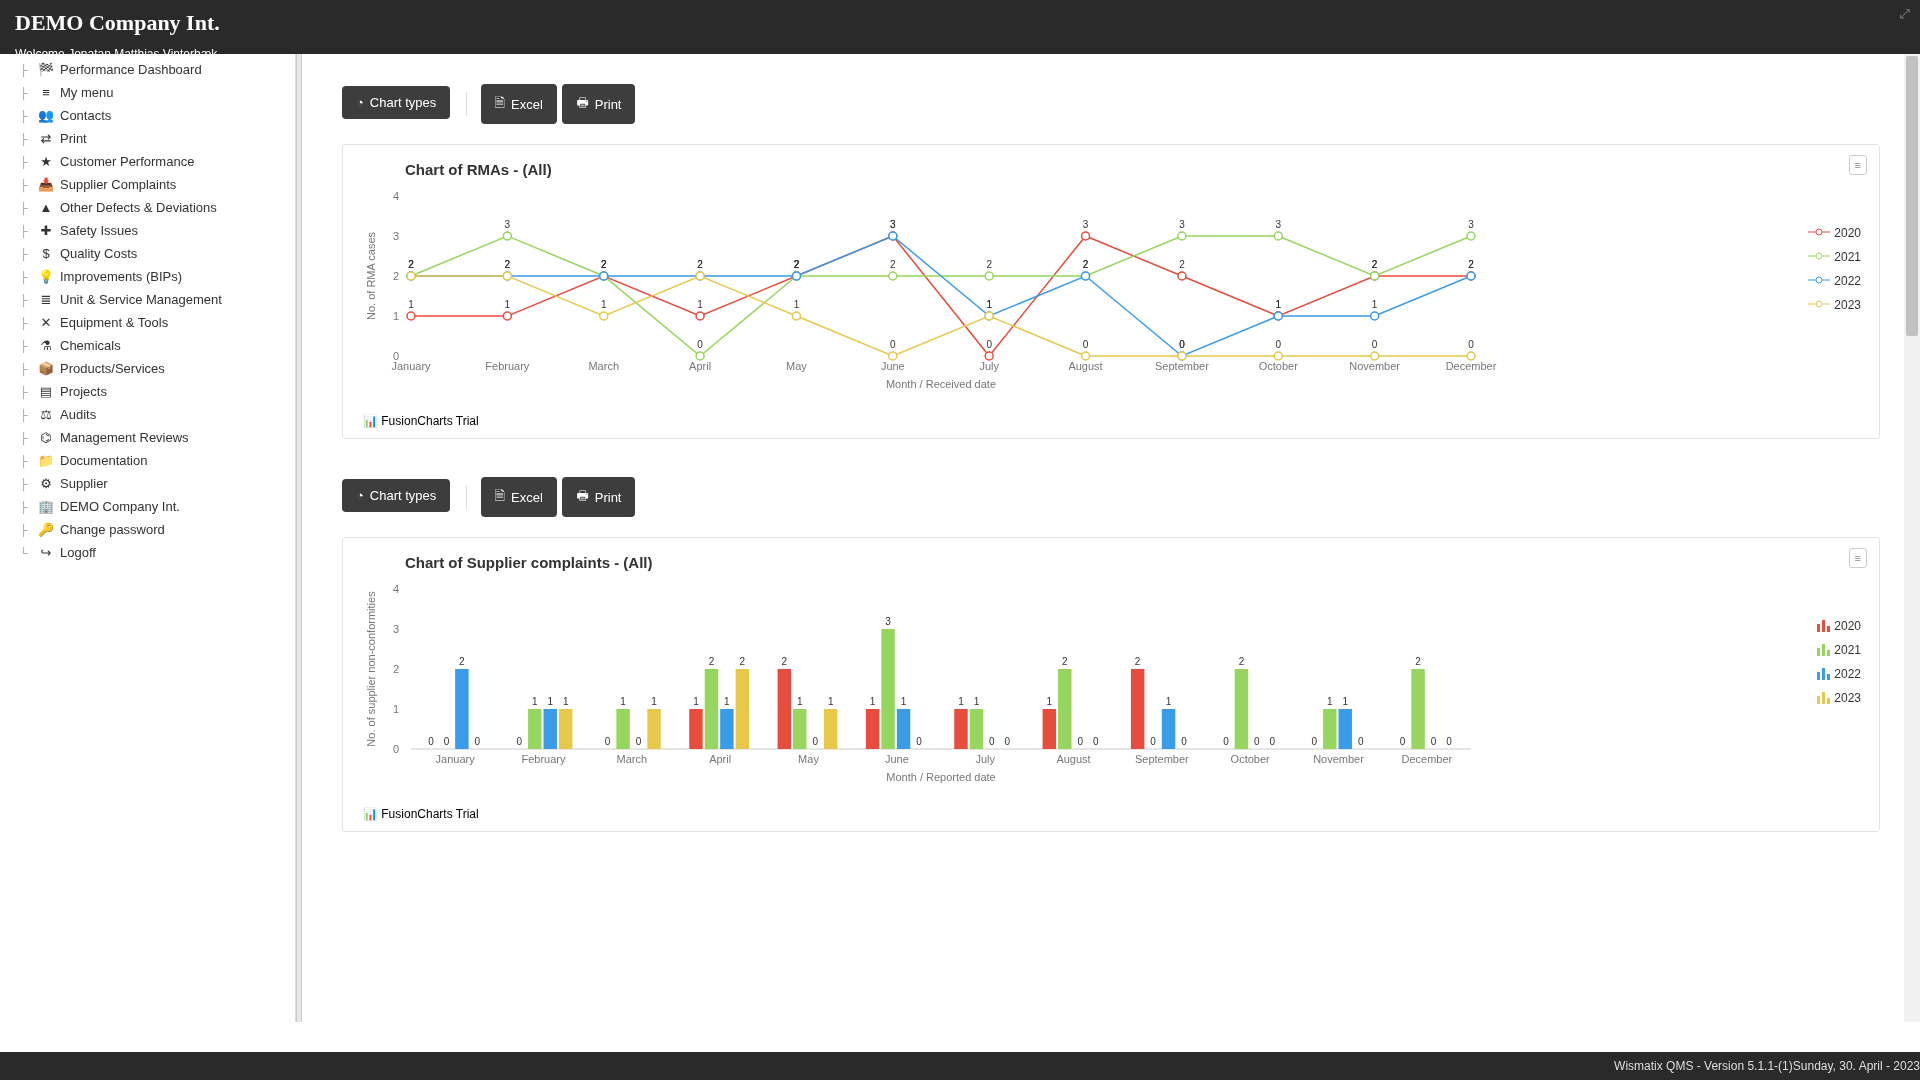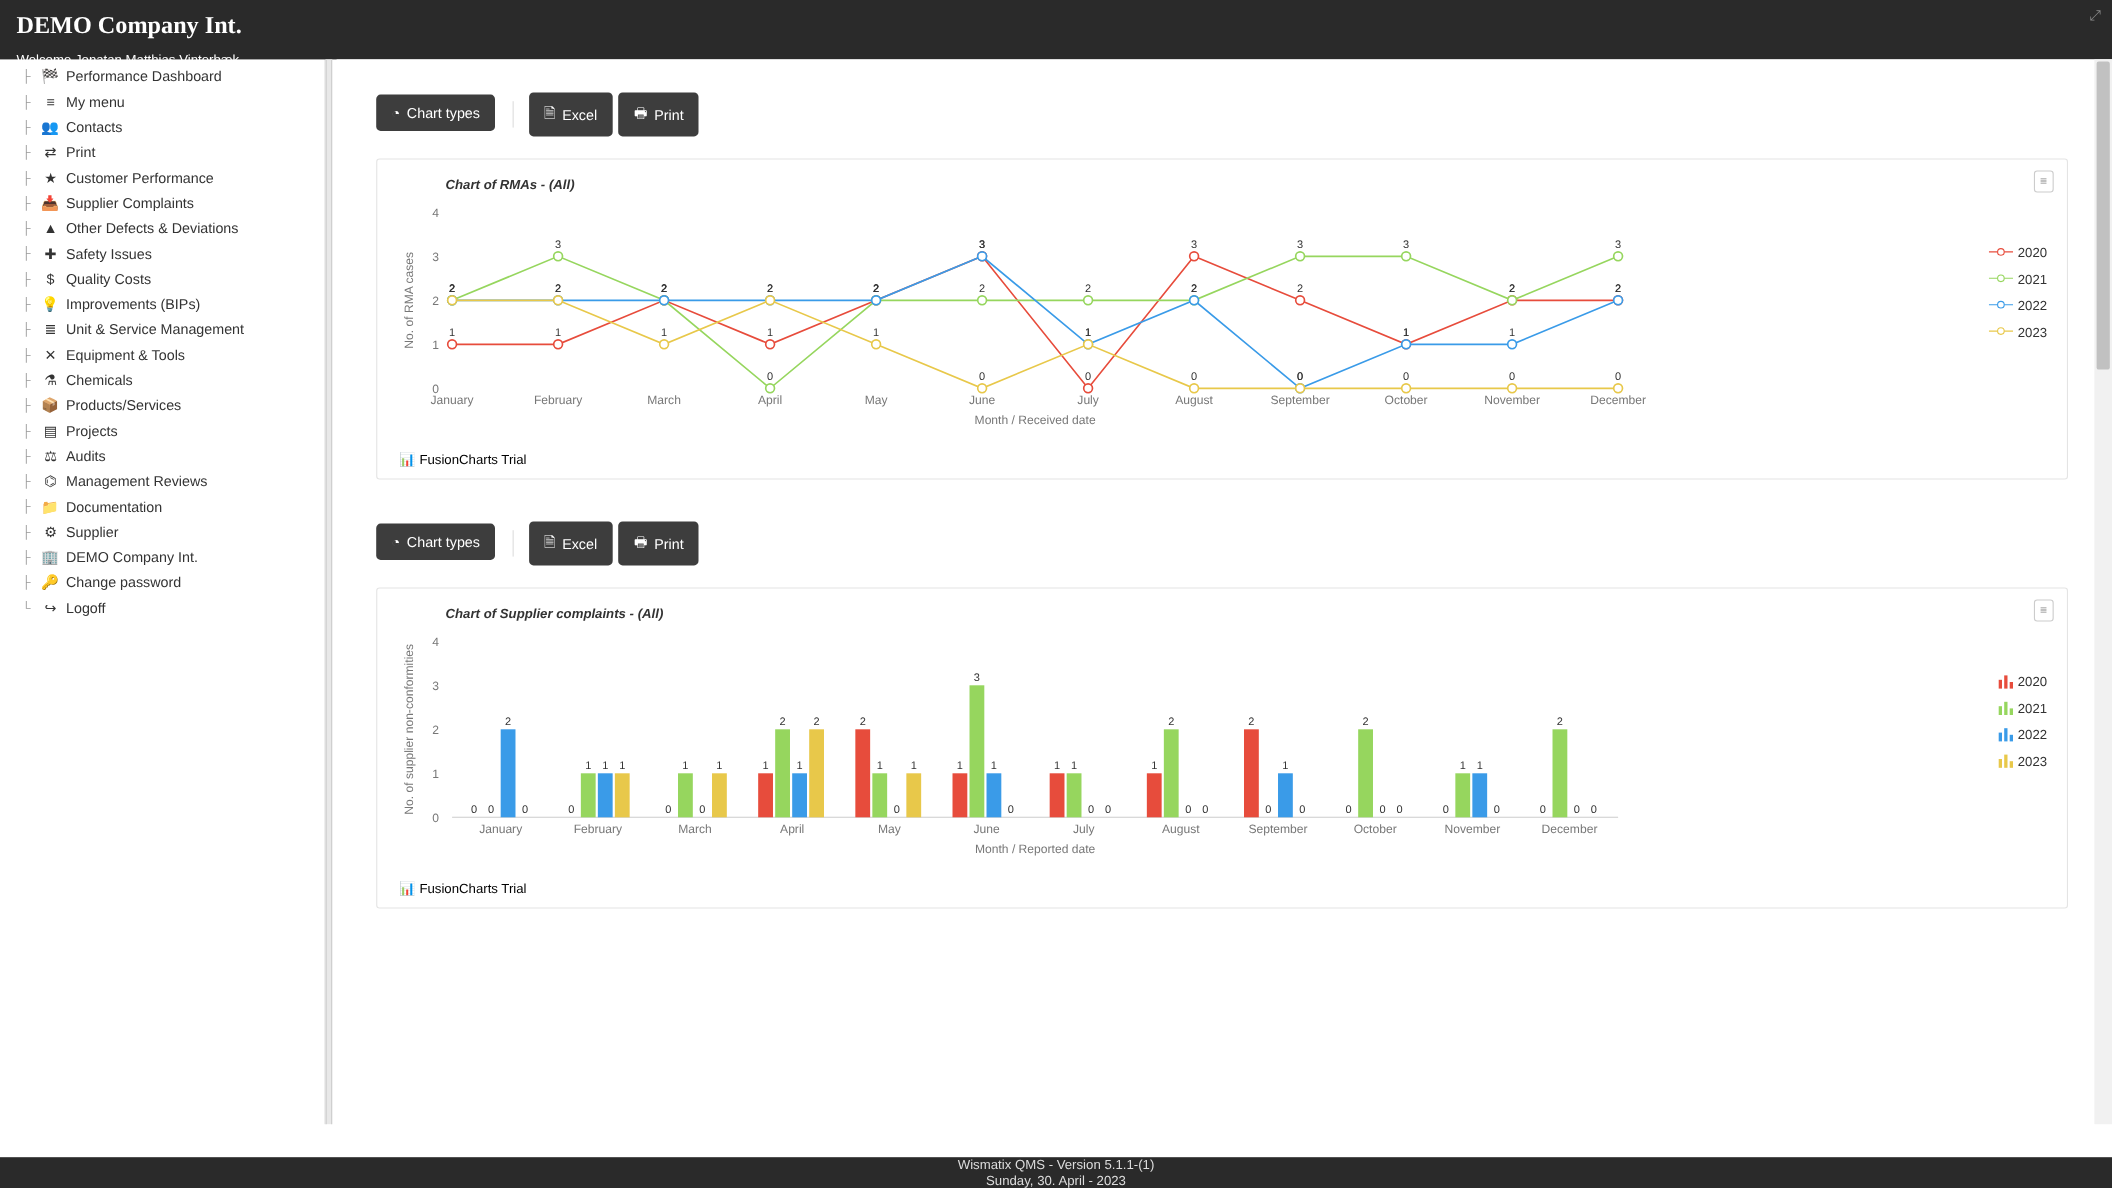--- a/index.html
+++ b/index.html
@@ -18,33 +18,33 @@
 
 .main { margin-left: 306px; height: 968px; overflow-y: auto; padding: 30px 40px 20px 36px; position: relative; background: #fff; }
 .main-scrollbar { position:absolute; right:0; top:54px; width:16px; height:968px; background:#f1f1f1; }
 .main-scrollbar-thumb { background:#c1c1c1; width:12px; margin:2px; height:280px; border-radius:2px; }
 
 .toolbar { margin-bottom: 20px; }
 .btn { background: #3d3d3d; color: #fff; border: none; padding: 9px 14px; border-radius: 4px; font-size: 13px; cursor: pointer; display: inline-flex; align-items: center; gap: 6px; margin-right: 2px; }
 .toolbar-sep { display: inline-block; width: 1px; height: 24px; background: #ddd; vertical-align: middle; margin: 0 10px; }
 
 .chart-box { border: 1px solid #e4e4e4; border-radius: 3px; padding: 16px 18px 10px 18px; margin-bottom: 38px; position: relative; }
-.chart-title { font-size: 12px; font-weight: bold; margin-bottom: 8px; margin-left: 44px; font-style: italic; }
+.chart-title { font-size: 15px; font-weight: bold; margin-bottom: 8px; margin-left: 44px; }
 .chart-menu { position: absolute; top: 10px; right: 12px; border: 1px solid #ccc; border-radius: 3px; padding: 3px 5px; color: #888; cursor: pointer; font-size: 11px; }
 .chart-area { position: relative; height: 220px; }
 .chart-svg { width: 1380px; height: 210px; }
 .legend { position: absolute; right: 0; top: 40px; font-size: 12px; }
 .legend-item { display: flex; align-items: center; gap: 4px; margin-bottom: 10px; }
 .legend-swatch-line { width: 22px; position: relative; }
 .legend-swatch-bars { display: flex; gap: 2px; align-items: flex-end; height: 12px; }
 .legend-swatch-bars span { width: 3px; display: inline-block; }
 .watermark { color: #000000; font-size: 12px; margin-top: 8px; margin-left: 2px; }
 .axis-label { fill: #777; font-size: 11px; }
 
-.footer { position: absolute; bottom: 0; left: 0; right: 0; height: 28px; background: #2a2a2a; color: #ddd; font-size: 12px; display: flex; align-items: center; padding: 0 0; justify-content: flex-end; flex-direction: column; }
+.footer { position: absolute; bottom: 0; left: 0; right: 0; height: 28px; background: #2a2a2a; color: #ddd; font-size: 12px; display: flex; align-items: center; padding: 0 0; justify-content: flex-end; }
 </style>
 </head>
 <body>
 
 <div class="header">
   <div class="title">DEMO Company Int.</div>
   <div class="welcome">Welcome Jonatan Matthias Vinterbæk</div>
   <div class="expand-icon">⤢</div>
 </div>
 

